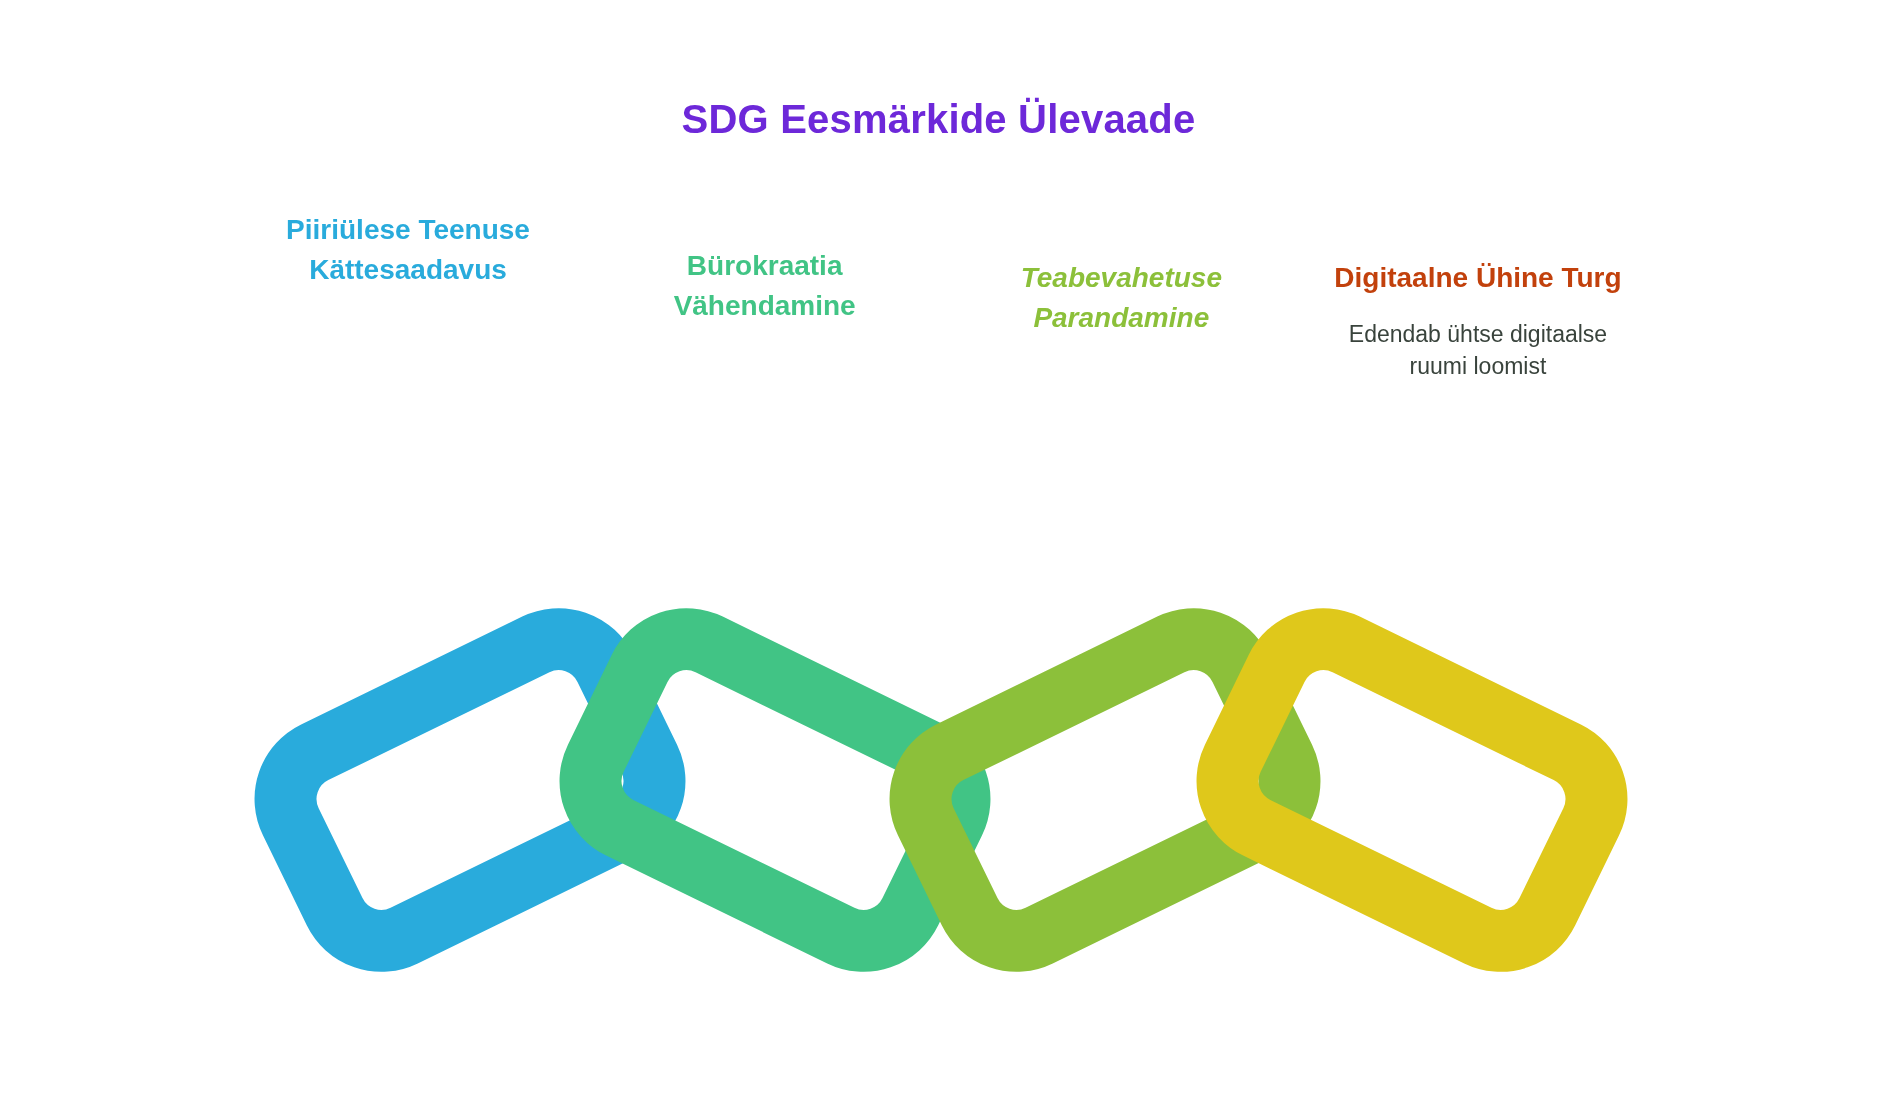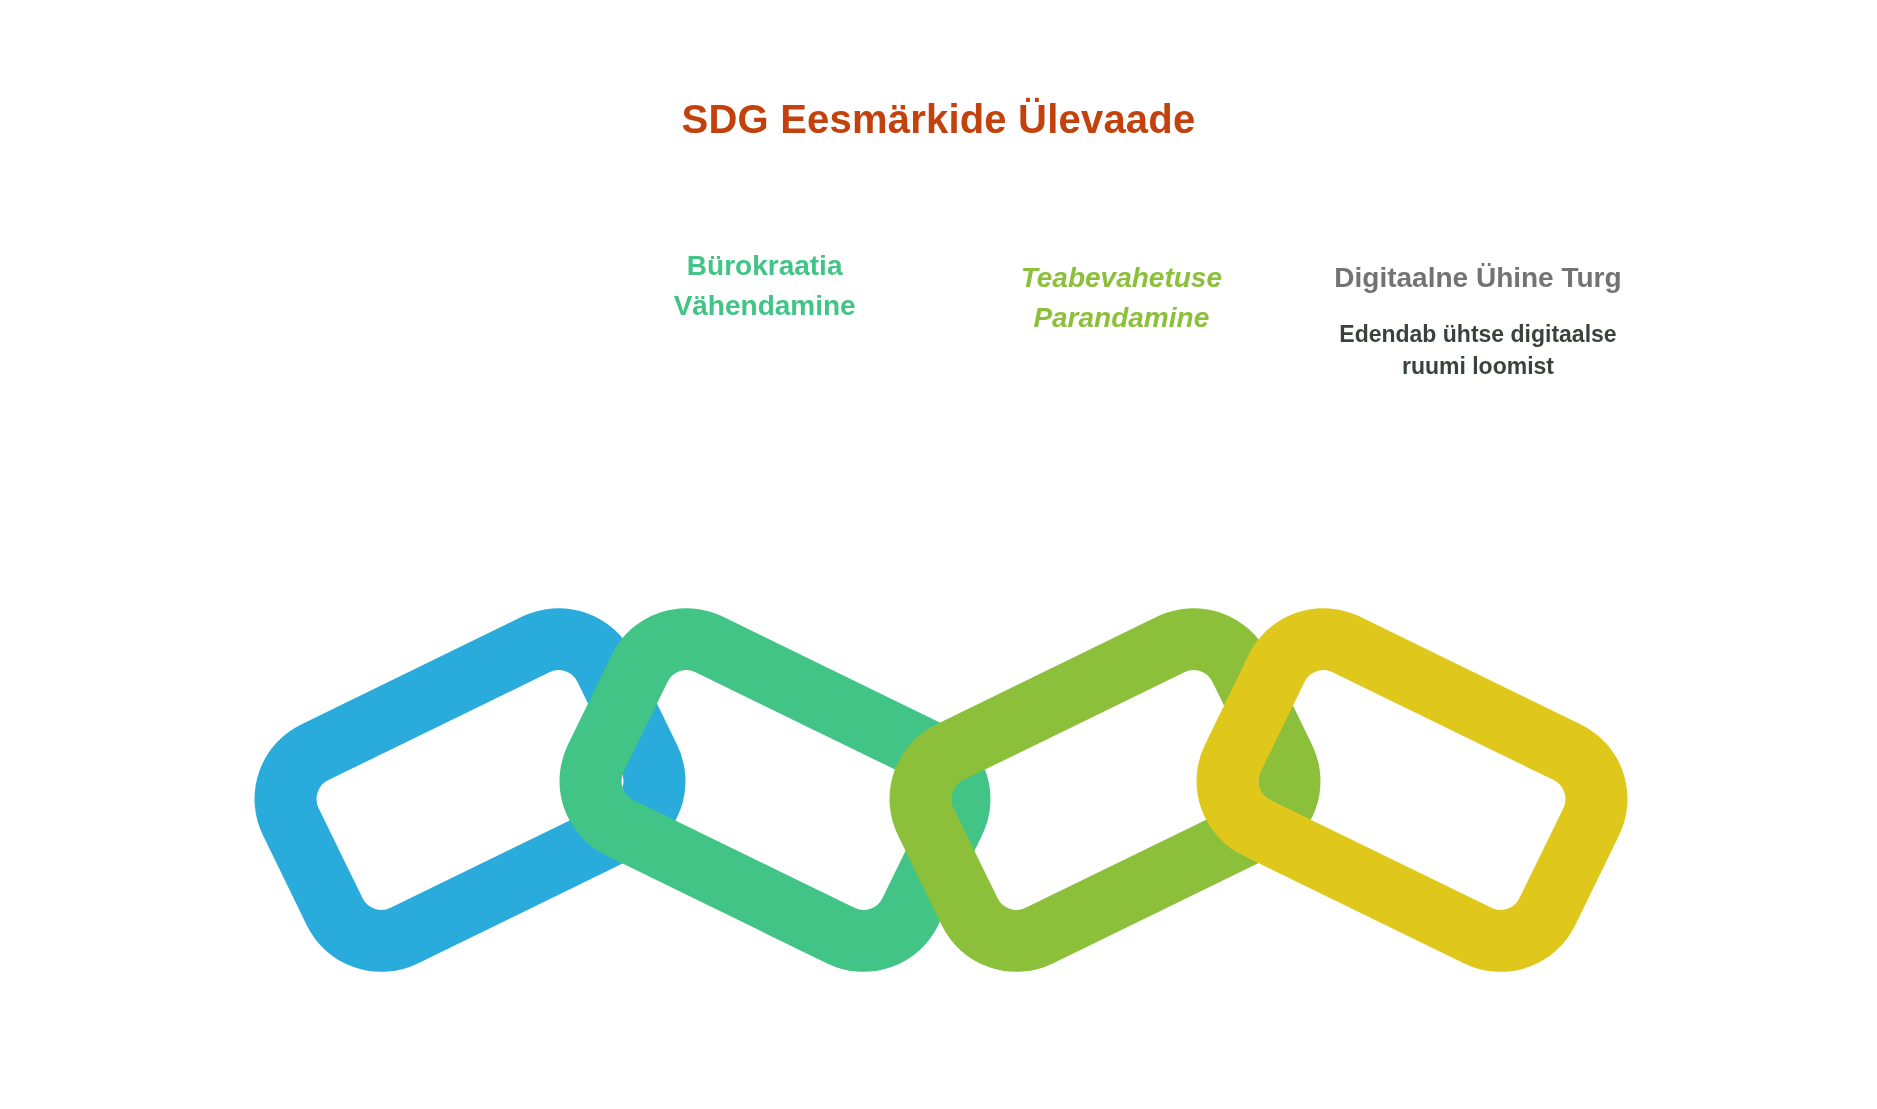--- a/index.html
+++ b/index.html
@@ -23,21 +23,21 @@
 
   
   .title {
     position: absolute;
     left: 0;
     top: 97px;
     width: 1877px;
     text-align: center;
     font-size: 40px;
     font-weight: bold;
-    color: #c2410c;
+    color: #6d28d9;
     letter-spacing: 0.2px;
   }
 
   
   .columns {
     position: absolute;
     left: 258px;
     top: 210px;
     width: 1370px;
     height: 290px;
@@ -62,21 +62,21 @@
     color: #39433c;
     margin: 0;
     padding-top: 18px;
   }
   .col-1 .col-body { padding-top: 22px; }
   .col-2 { margin-top: 36px; }
   .col-3 { margin-top: 48px; font-style: italic; }
   .col-4 { margin-top: 48px; }
   .col-2 .col-body { padding-top: 14px; }
   .col-3 .col-body { padding-top: 20px; }
-  .col-4 .col-body { padding-top: 20px; font-weight: bold; }
+  .col-4 .col-body { padding-top: 20px; }
 
   
   #chain-wrap {
     position: absolute;
     left: 0;
     top: 560px;
     width: 1877px;
     height: 460px;
   }
   #chain-svg {
@@ -88,32 +88,33 @@
 </head>
 <body>
 
 <div id="stage">
 
   <div class="title">SDG Eesmärkide Ülevaade</div>
 
   <div class="columns">
 
     <div class="col col-1">
+      <p class="col-heading" style="color:#29abdc">Piiriülese Teenuse Kättesaadavus</p>
     </div>
 
     <div class="col col-2">
       <p class="col-heading" style="color:#41c485">Bürokraatia Vähendamine</p>
     </div>
 
     <div class="col col-3">
       <p class="col-heading" style="color:#8cc03a">Teabevahetuse Parandamine</p>
     </div>
 
     <div class="col col-4">
-      <p class="col-heading" style="color:#737373">Digitaalne Ühine Turg</p>
+      <p class="col-heading" style="color:#c2410c">Digitaalne Ühine Turg</p>
       <p class="col-body">Edendab ühtse digitaalse ruumi loomist</p>
     </div>
 
   </div>
 
   <div id="chain-wrap">
     <svg id="chain-svg" viewBox="0 0 1877 460" xmlns="http://www.w3.org/2000/svg">
       <defs>
 
         <g id="linkshape">

